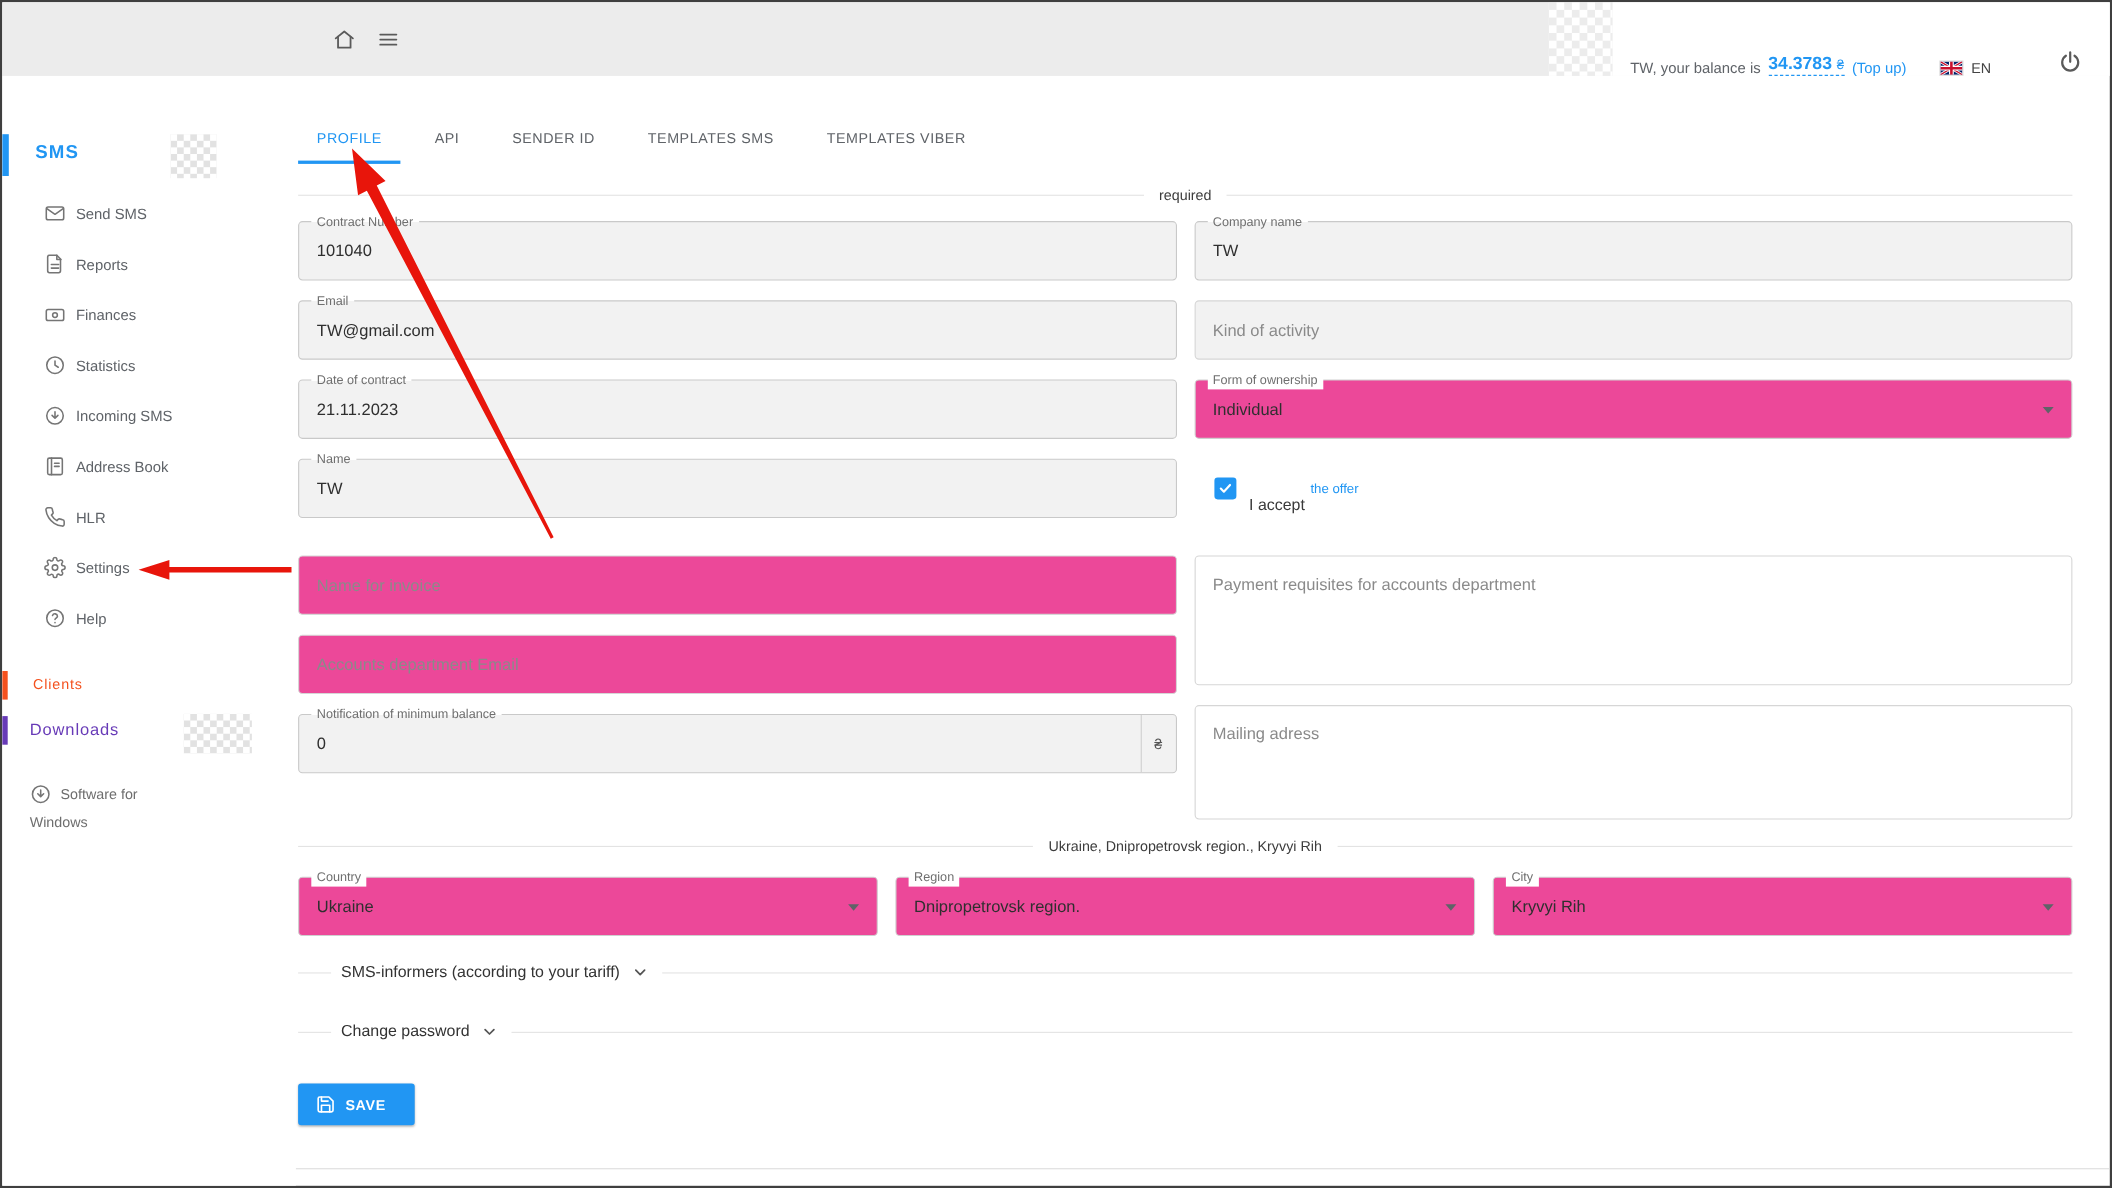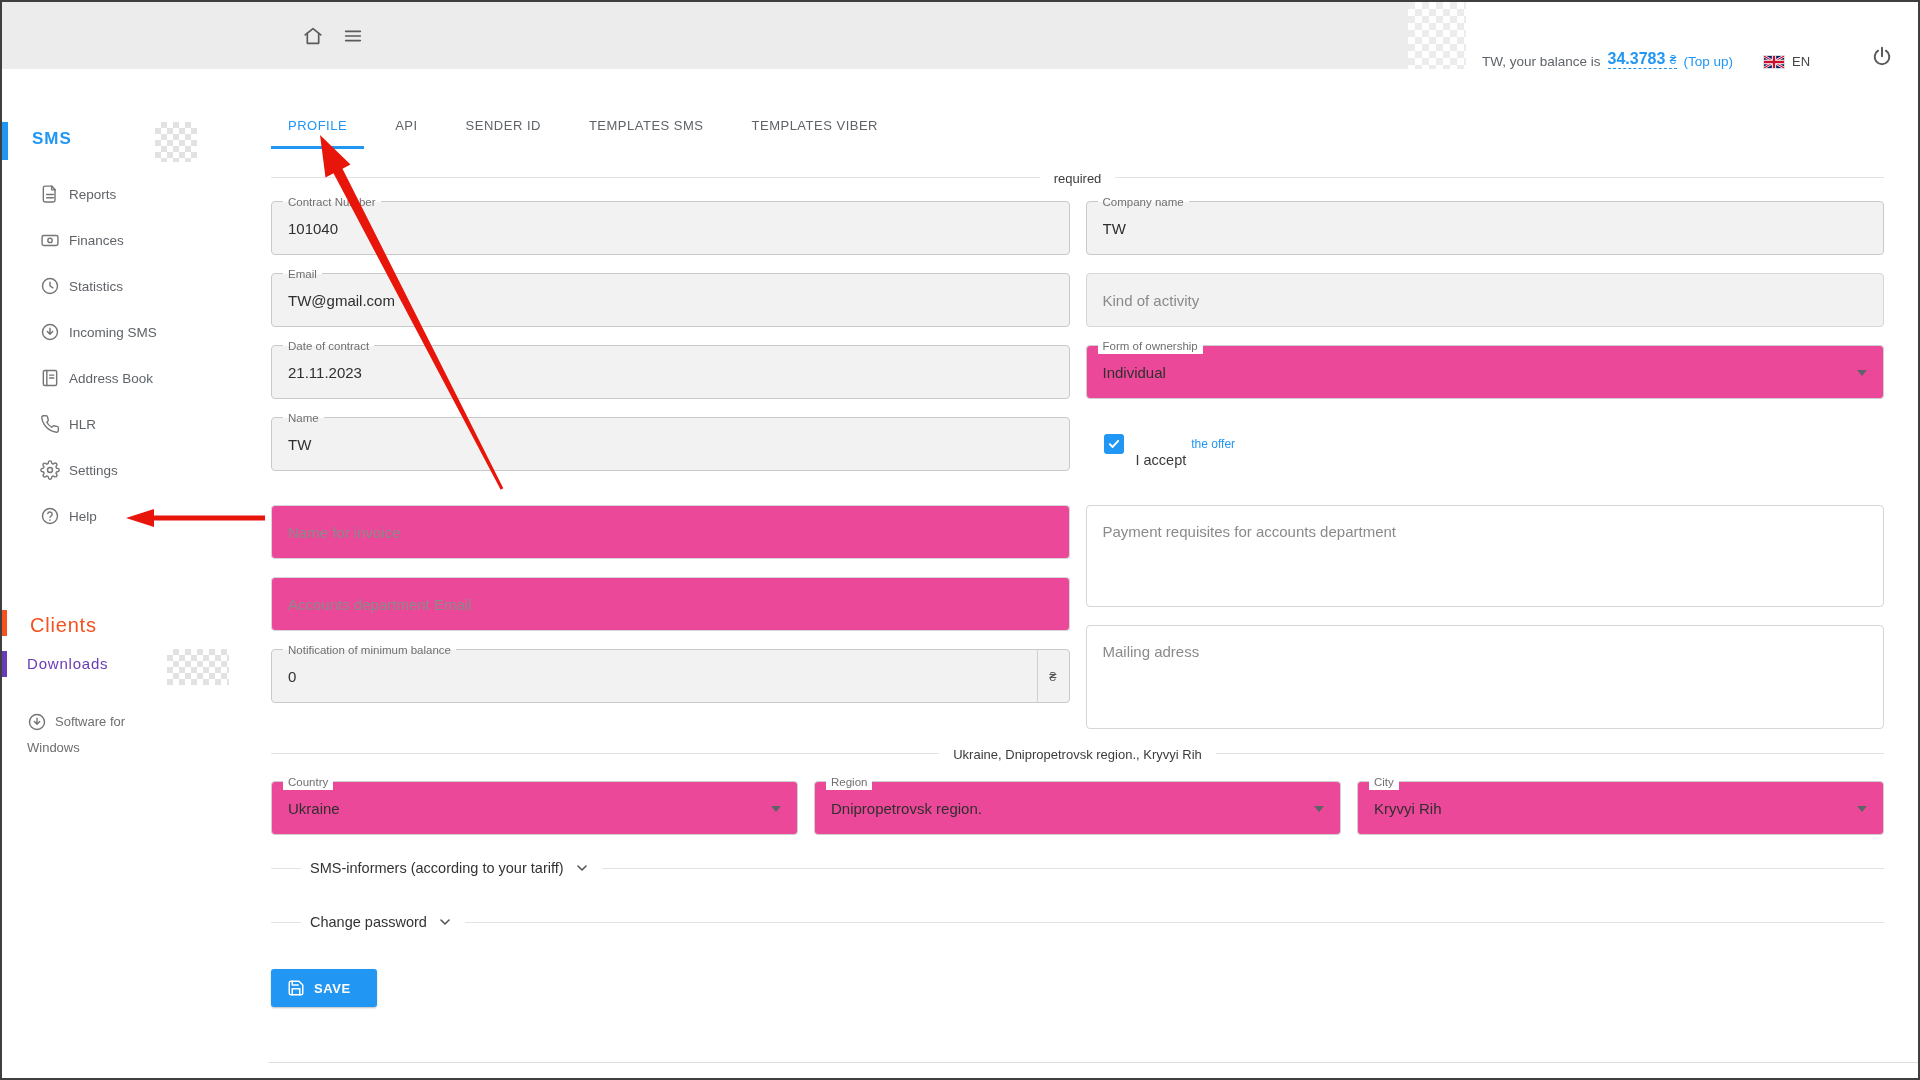--- a/index.html
+++ b/index.html
@@ -38,21 +38,21 @@
   .sidebar{position:absolute;left:0;top:67px;bottom:0;width:267px;background:#fff;z-index:5;}
   .sms-accent{position:absolute;left:0;top:53px;width:6px;height:38px;background:var(--accent);}
   .sms-title{position:absolute;left:30px;top:60px;font-size:17px;font-weight:bold;letter-spacing:1px;color:var(--accent);cursor:pointer;}
   .sms-checkers{position:absolute;left:153px;top:53px;width:42px;height:40px;}
   .nav{position:absolute;left:0;top:102px;width:267px;}
   .nav-item{display:flex;align-items:center;height:46px;padding-left:38px;cursor:pointer;}
   .nav-icon{display:inline-flex;width:20px;height:20px;flex:none;}
   .nav-icon svg{width:100%;height:100%;}
   .nav-label{margin-left:9px;font-size:13.5px;color:#5f6368;}
   .clients-accent{position:absolute;left:0;top:541px;width:5px;height:26px;background:var(--clients-orange);}
-  .clients{position:absolute;left:28px;top:545px;font-size:20px;letter-spacing:0.8px;color:var(--clients-orange);cursor:pointer;}
+  .clients{position:absolute;left:28px;top:545px;font-size:13px;letter-spacing:0.8px;color:var(--clients-orange);cursor:pointer;}
   .downloads-accent{position:absolute;left:0;top:582px;width:5px;height:26px;background:var(--downloads-purple);}
   .downloads{position:absolute;left:25px;top:586px;font-size:15px;letter-spacing:0.8px;color:var(--downloads-purple);cursor:pointer;}
   .dl-checkers{position:absolute;left:165px;top:580px;width:62px;height:36px;}
   .software{position:absolute;left:25px;top:640px;width:126px;font-size:13px;line-height:26px;color:#6e6e6e;cursor:pointer;}
   .software .nav-icon{vertical-align:middle;margin-right:8px;display:inline-flex;width:20px;height:20px;position:relative;top:-1px;}
 
   
   .main{position:absolute;left:269px;top:73px;width:1613px;z-index:1;}
   .tabs{display:flex;gap:14px;margin-top:30px;height:44px;}
   .tab{display:flex;align-items:center;padding:0 17px;font-size:13px;letter-spacing:0.5px;color:#5f6368;border-bottom:3px solid transparent;cursor:pointer;white-space:nowrap;}
@@ -76,21 +76,21 @@
   .flabel{position:absolute;top:-8px;left:11px;font-size:11.5px;line-height:16px;color:#6f6f6f;padding:0 5px;background:#fff;white-space:nowrap;}
   .gray > .flabel{background:linear-gradient(180deg,#fff 50%,#f2f2f2 50%);}
   .fvalue{border:none;outline:none;background:transparent;font-size:15px;color:#2f2f2f;font-family:inherit;width:100%;padding:0;}
   .fvalue::placeholder{color:#8a8a8a;opacity:1;}
   .sel-value{font-size:15px;color:#2f2f2f;white-space:nowrap;overflow:hidden;}
   .caret{margin-left:auto;width:0;height:0;border:5px solid transparent;border-top:6px solid #5f6368;margin-top:6px;flex:none;}
   .suffix{margin-left:auto;margin-right:-16px;align-self:stretch;display:flex;align-items:center;border-left:1px solid #cfcfcf;padding:0 12px 0 11px;color:#555;font-size:13px;}
 
   .tarea{width:100%;border:1px solid #d6d6d6;border-radius:4px;padding:17px 16px;font-size:15px;color:#2f2f2f;font-family:inherit;resize:none;background:#fff;display:block;}
   .tarea::placeholder{color:#8a8a8a;opacity:1;}
-  .h102{height:102px;}
+  .h102{height:118px;}
   .h104{height:104px;}
 
   .accept-row{height:54px;display:flex;align-items:center;padding-left:18px;}
   .checkbox{width:20px;height:20px;border-radius:3px;background:var(--accent);display:inline-flex;align-items:center;justify-content:center;cursor:pointer;flex:none;}
   .accept-text{margin-left:12px;font-size:14.5px;color:#3a3a3a;margin-top:32px;}
   .offer-link{margin-left:5px;font-size:12px;color:var(--accent);text-decoration:none;cursor:pointer;}
 
   .selects-row{display:flex;gap:16px;margin-top:20px;}
   .selects-row .ffield{flex:1;}
 
@@ -158,20 +158,29 @@
 
   <aside class="sidebar">
     <div class="sms-accent"></div>
     <div class="sms-title">SMS</div>
     <div class="sms-checkers checkers-gray"></div>
 
     <nav class="nav">
       <div class="nav-item">
         <span class="nav-icon">
             <svg class="ic" viewBox="0 0 24 24">
+              <rect x="2.5" y="5" width="19" height="14" rx="2"></rect>
+              <path d="M3.5 7l8.5 6 8.5-6"></path>
+            </svg>
+          </span>
+        <span class="nav-label">Send SMS</span>
+      </div>
+      <div class="nav-item">
+        <span class="nav-icon">
+            <svg class="ic" viewBox="0 0 24 24">
               <path d="M6 2.5h8l4 4v13a2 2 0 0 1-2 2H6a2 2 0 0 1-2-2v-15a2 2 0 0 1 2-2z"></path>
               <path d="M14 2.5V7h4.5"></path>
               <path d="M8 12.5h8M8 16.5h8"></path>
             </svg>
           </span>
         <span class="nav-label">Reports</span>
       </div>
       <div class="nav-item">
         <span class="nav-icon">
             <svg class="ic" viewBox="0 0 24 24">

